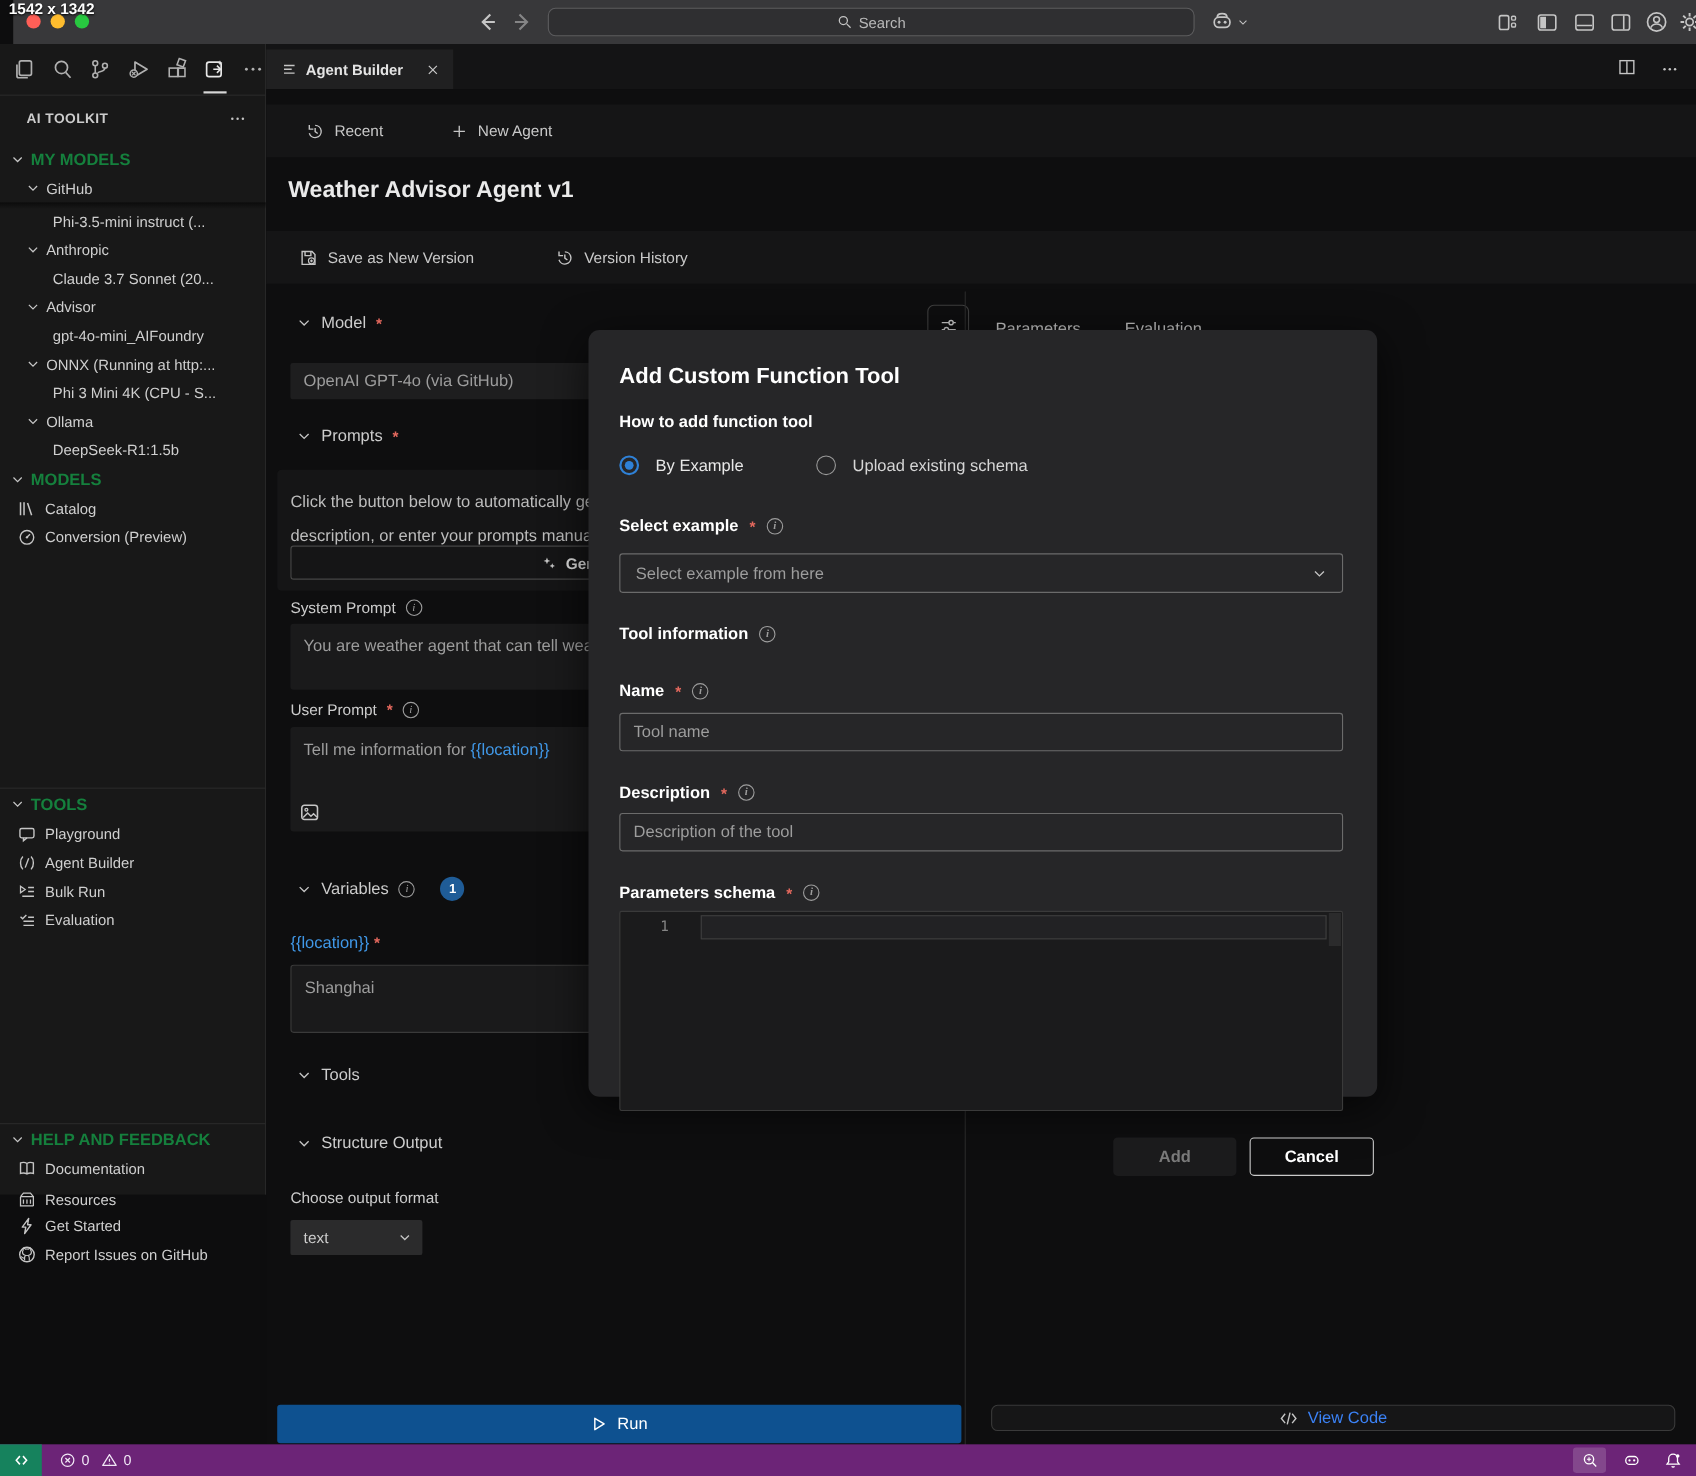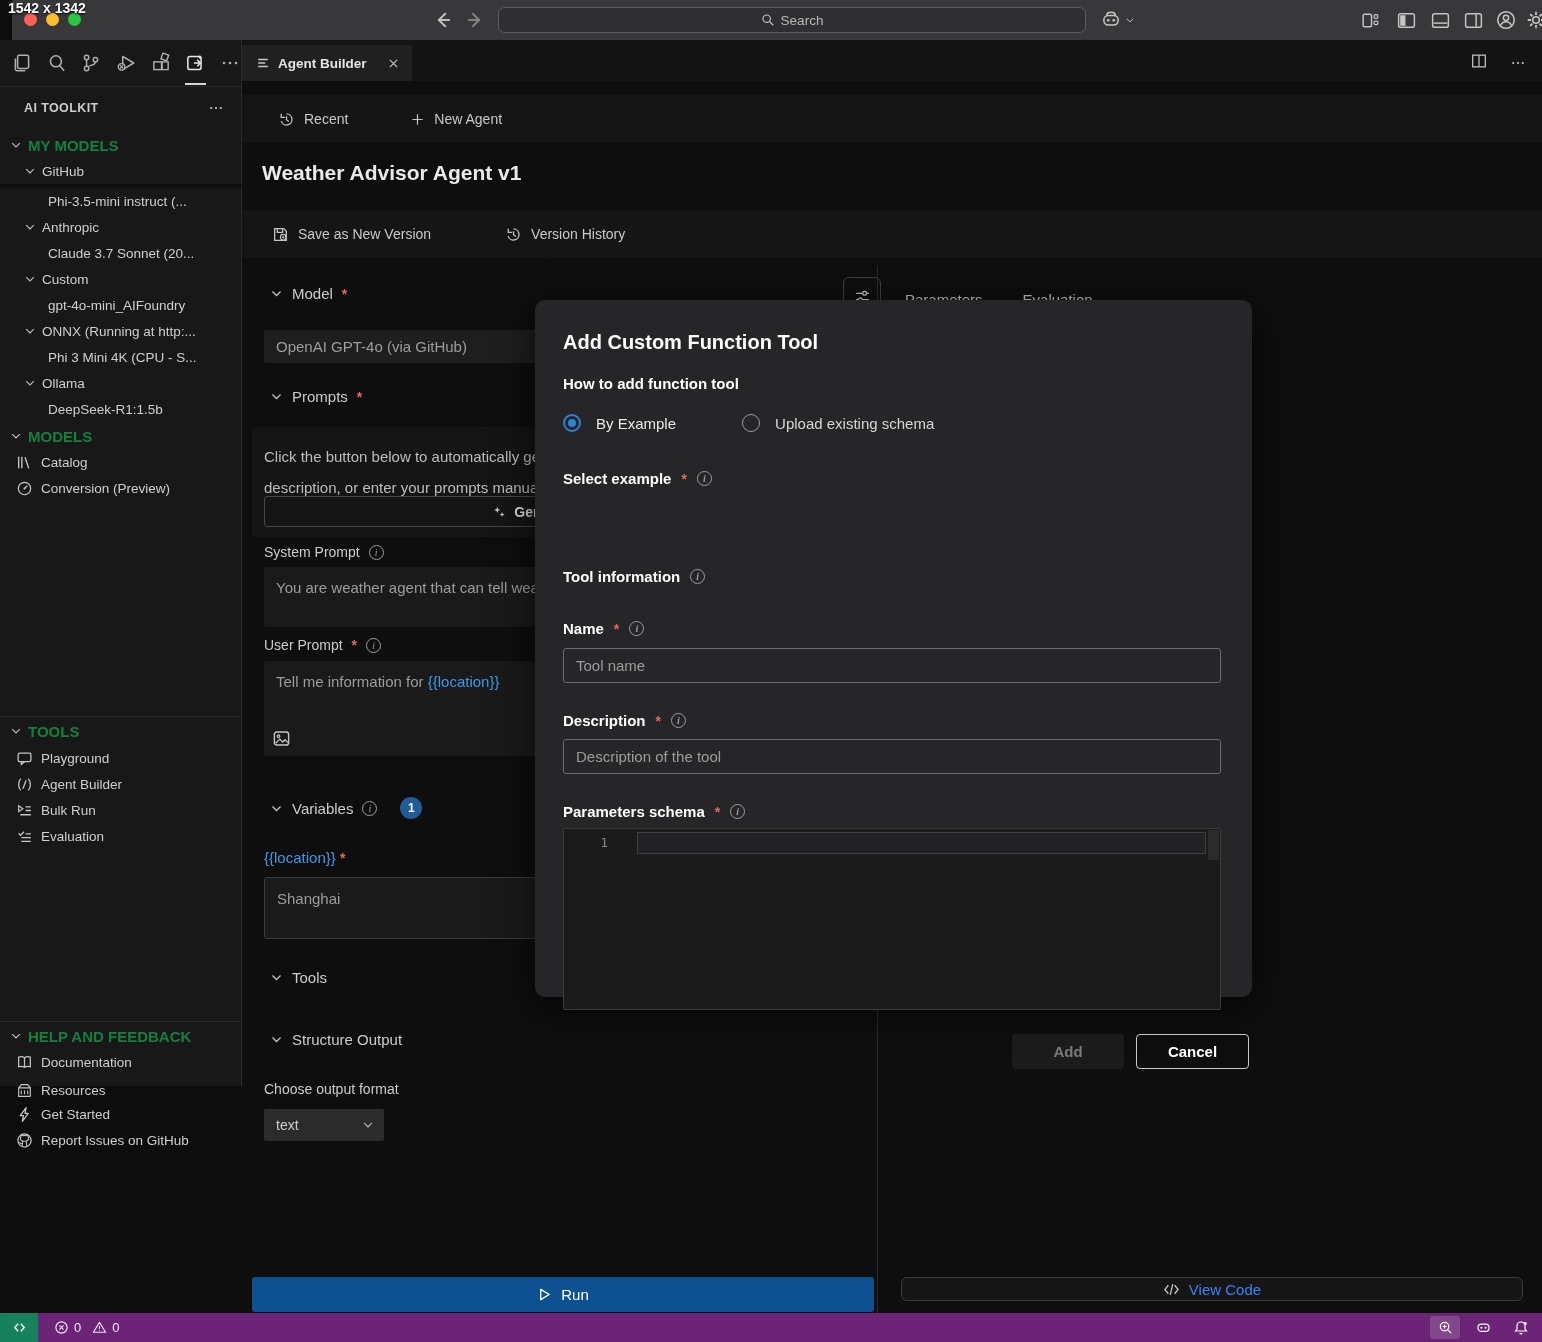--- a/index.html
+++ b/index.html
@@ -255,21 +255,21 @@
     </div>
     <div class="row" style="top:200px;padding-left:48px">
         <span>Claude 3.7 Sonnet (20...</span>
       </div>
     <div class="row" style="top:226px;padding-left:24px">
       <span class="chev">
           <svg width="12" height="12" viewBox="0 0 16 16">
             <path d="M3 5.5l5 5 5-5" fill="none" stroke="currentColor" stroke-width="1.5"></path>
           </svg>
         </span>
-      <span>Custom</span>
+      <span>Advisor</span>
     </div>
     <div class="row" style="top:252px;padding-left:48px">
         <span>gpt-4o-mini_AIFoundry</span>
       </div>
     <div class="row" style="top:278px;padding-left:24px">
       <span class="chev">
           <svg width="12" height="12" viewBox="0 0 16 16">
             <path d="M3 5.5l5 5 5-5" fill="none" stroke="currentColor" stroke-width="1.5"></path>
           </svg>
         </span>
@@ -630,20 +630,28 @@
           <span class="radio off"></span>
           <span class="radiolbl" style="color:#d6d6d6">Upload existing schema</span>
         </span>
       </div>
 
       <div class="abs mlabel" style="top:170px">
         <span>Select example</span>
         <span class="req">*</span>
         <span class="infoi">i</span>
       </div>
+      <div class="abs" style="top:203px;width:658px;height:36px;border:1px solid #6b6b6b;border-radius:3px;display:flex;align-items:center;justify-content:space-between;padding:0 14px;color:#9d9d9d;font-size:15px">
+        <span>Select example from here</span>
+        <span>
+            <svg width="13" height="13" viewBox="0 0 16 16" class="ico">
+              <path d="M3 5.5l5 5 5-5" fill="none" stroke="currentColor" stroke-width="1.5"></path>
+            </svg>
+          </span>
+      </div>
 
       <div class="abs mlabel" style="top:268px">
         <span>Tool information</span>
         <span class="infoi">i</span>
       </div>
 
       <div class="abs mlabel" style="top:320px">
         <span>Name</span>
         <span class="req">*</span>
         <span class="infoi">i</span>

